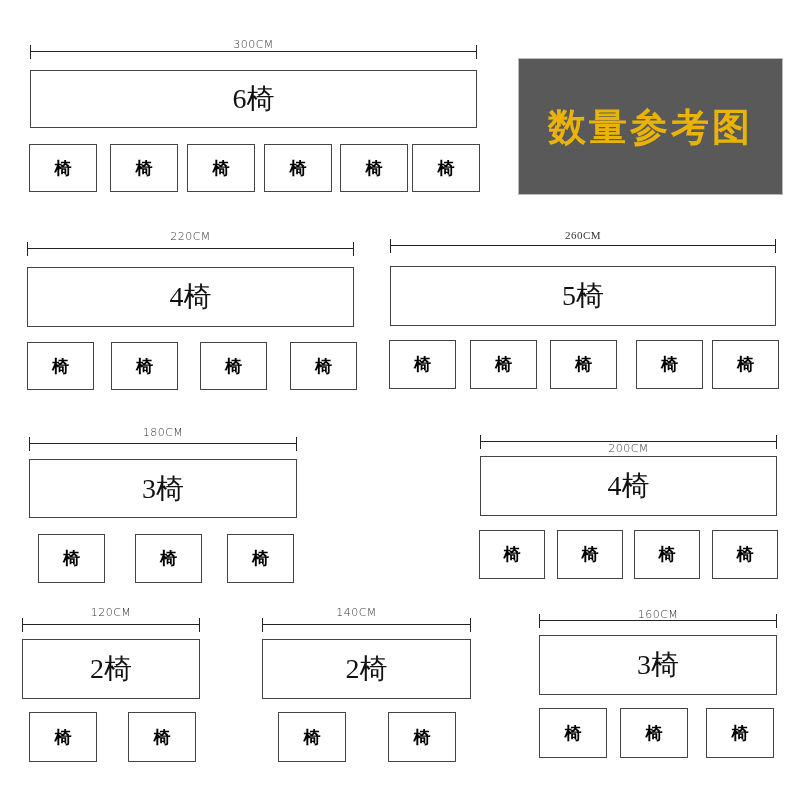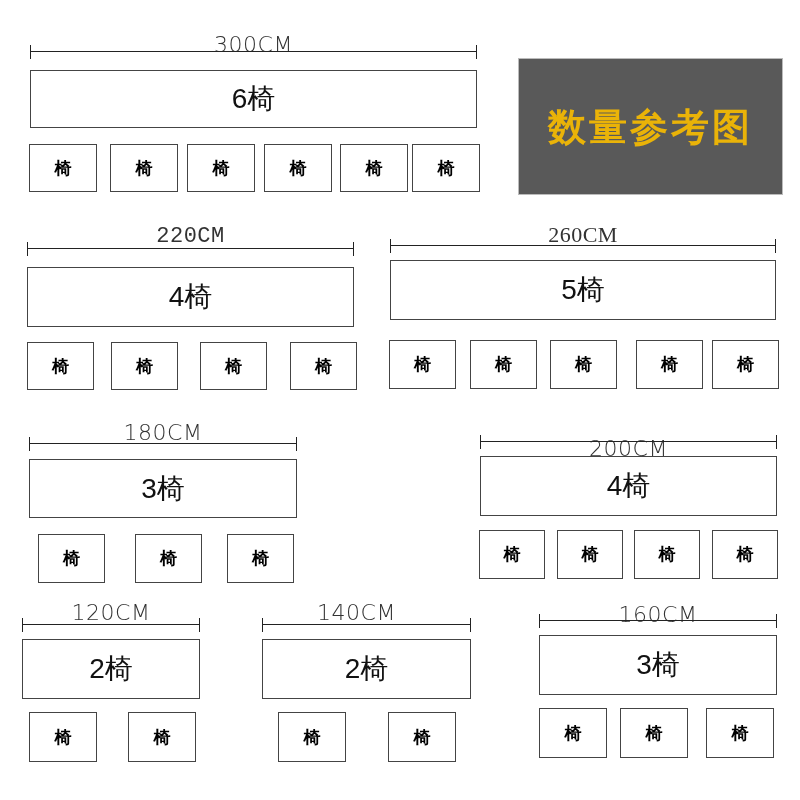--- a/index.html
+++ b/index.html
@@ -3,34 +3,34 @@
 <meta charset="utf-8">
 <style>
   html, body { margin: 0; padding: 0; }
   body {
     width: 800px; height: 800px; position: relative; overflow: hidden;
     background: #ffffff;
     font-family: "DejaVu Sans", "Liberation Sans", sans-serif;
     color: #111;
   }
   .dim-label {
-    position: absolute; text-align: center; font-size: 22px; color: #333;
+    position: absolute; text-align: center; font-size: 11px; color: #333;
     font-family: "DejaVu Sans", sans-serif; font-weight: 200; letter-spacing: 0.5px;
     line-height: 18px;
   }
   .dim-line {
     position: absolute; height: 1px; background: #222;
   }
   .dim-tick {
     position: absolute; width: 1px; height: 14px; background: #222;
   }
   .table-box {
     position: absolute; box-sizing: border-box; border: 1.5px solid #444;
     background: #fff; display: flex; align-items: center; justify-content: center;
-    font-size: 28px; color: #111; font-family: Liberation Sans, sans-serif;
+    font-size: 28px; color: #111; font-family: Liberation Serif, serif;
   }
   .chair-box {
     position: absolute; box-sizing: border-box; border: 1.5px solid #444;
     background: #fff; display: flex; align-items: center; justify-content: center;
     font-size: 17px; font-weight: bold; color: #000;
   }
   .banner {
     position: absolute; left: 518px; top: 58px; width: 265px; height: 137px;
     background: #595959; border: 1px solid #bbb; box-sizing: border-box;
     display: flex; flex-direction: column; align-items: center; justify-content: center;
@@ -68,21 +68,21 @@
         <span>椅</span>
       </div>
       <div class="chair-box" style="left: 340px; top: 144px; width: 68px; height: 48px;">
         <span>椅</span>
       </div>
       <div class="chair-box" style="left: 412px; top: 144px; width: 68px; height: 48px;">
         <span>椅</span>
       </div>
     </div>
     <div>
-      <div class="dim-label" style="left: 27px; width: 327px; top: 228px; font-family: Liberation Mono, monospace;">220CM</div>
+      <div class="dim-label" style="left: 27px; width: 327px; top: 228px;">220CM</div>
       <div class="dim-line" style="left: 27px; width: 327px; top: 248px;"></div>
       <div class="dim-tick" style="left: 27px; top: 242px;"></div>
       <div class="dim-tick" style="left: 353px; top: 242px;"></div>
       <div class="table-box" style="left: 27px; top: 267px; width: 327px; height: 60px;">
         <span>4椅</span>
       </div>
       <div class="chair-box" style="left: 27px; top: 342px; width: 67px; height: 48px;">
         <span>椅</span>
       </div>
       <div class="chair-box" style="left: 111px; top: 342px; width: 67px; height: 48px;">
@@ -93,21 +93,21 @@
       </div>
       <div class="chair-box" style="left: 290px; top: 342px; width: 67px; height: 48px;">
         <span>椅</span>
       </div>
     </div>
     <div>
       <div class="dim-label" style="left: 390px; width: 386px; top: 226px; font-family: Liberation Serif, serif;">260CM</div>
       <div class="dim-line" style="left: 390px; width: 386px; top: 245px;"></div>
       <div class="dim-tick" style="left: 390px; top: 239px;"></div>
       <div class="dim-tick" style="left: 775px; top: 239px;"></div>
-      <div class="table-box" style="left: 390px; top: 260px; width: 386px; height: 60px;">
+      <div class="table-box" style="left: 390px; top: 266px; width: 386px; height: 60px;">
         <span>5椅</span>
       </div>
       <div class="chair-box" style="left: 389px; top: 340px; width: 67px; height: 49px;">
         <span>椅</span>
       </div>
       <div class="chair-box" style="left: 470px; top: 340px; width: 67px; height: 49px;">
         <span>椅</span>
       </div>
       <div class="chair-box" style="left: 550px; top: 340px; width: 67px; height: 49px;">
         <span>椅</span>

